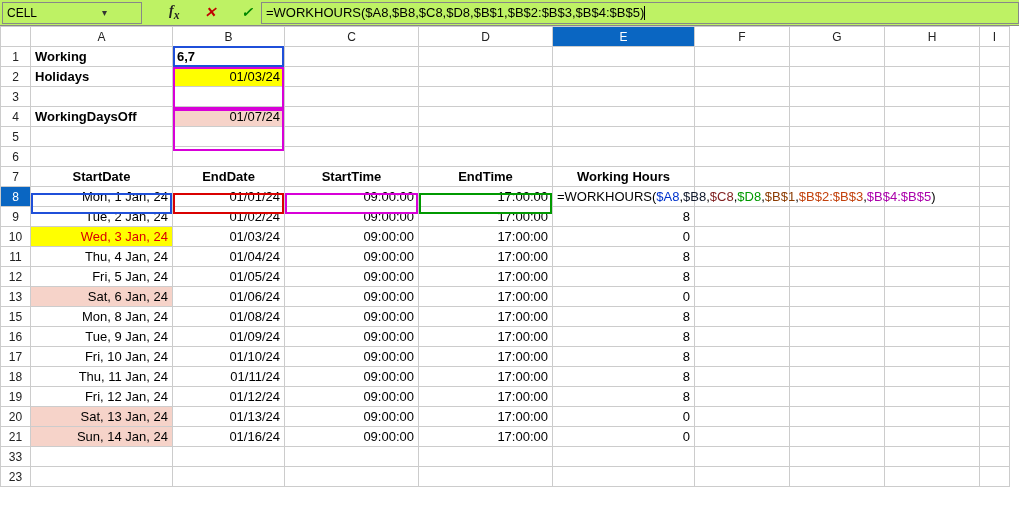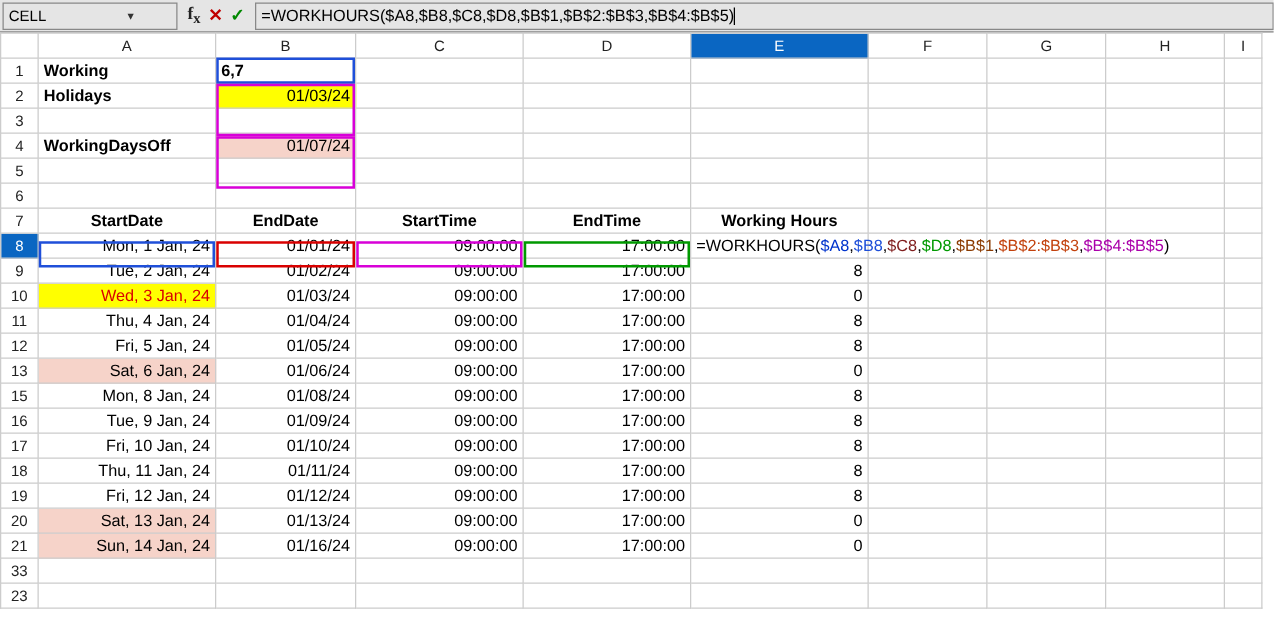--- a/index.html
+++ b/index.html
@@ -11,36 +11,36 @@
     width: 1019px;
     height: 507px;
   }
 
   
   .formula-bar {
     display: flex;
     align-items: center;
     height: 26px;
     border-bottom: 1px solid #888;
-    background: #e5e5e5;
+    background: #bef264;
   }
   .name-box {
     width: 140px;
     height: 22px;
     border: 1px solid #888;
     margin-left: 2px;
     display: flex;
     align-items: center;
     padding: 0 4px;
     font-size: 12px;
   }
   .name-box span { flex:1; }
   .dd { width:18px; text-align:center; font-size:10px; color:#333;}
   .fx-icons { display:flex; align-items:center; gap:6px; margin:0 8px; }
-  .fx-icons span { font-size:14px; font-family: "Times New Roman", serif;}
+  .fx-icons span { font-size:14px; font-style:italic; font-family: "Times New Roman", serif; margin-left: 19px;}
   .fx-label { color:#222; font-weight:bold; }
   .fx-x { color:#c00000; font-weight:bold;}
   .fx-check { color:#008800; font-weight:bold;}
   .formula-input {
     flex:1;
     height:22px;
     border:1px solid #888;
     padding:0 4px;
     display:flex;
     align-items:center;
@@ -94,21 +94,21 @@
 
   .orange-text { color:#000000; }
   .red-text { color:#d90000; }
 
   .yellow-bg { background:#ffff00; }
   .pink-bg { background:#f6d3c9; }
 
   
   .ftxt span.fn { color:#000; }
   .ftxt span.a8 { color:#0033cc; }
-  .ftxt span.b8 { color:#1d4ed8; }
+  .ftxt span.b8 { color:#0f172a; }
   .ftxt span.c8 { color:#7f1d1d; }
   .ftxt span.d8 { color:#009900; }
   .ftxt span.b1 { color:#8a3a00; }
   .ftxt span.b23 { color:#c2410c; }
   .ftxt span.b45 { color:#aa00aa; }
 
   .overflow-cell { overflow:visible; position:relative; }
   .overflow-cell .ftxt {
     position:absolute;
     left:4px;

